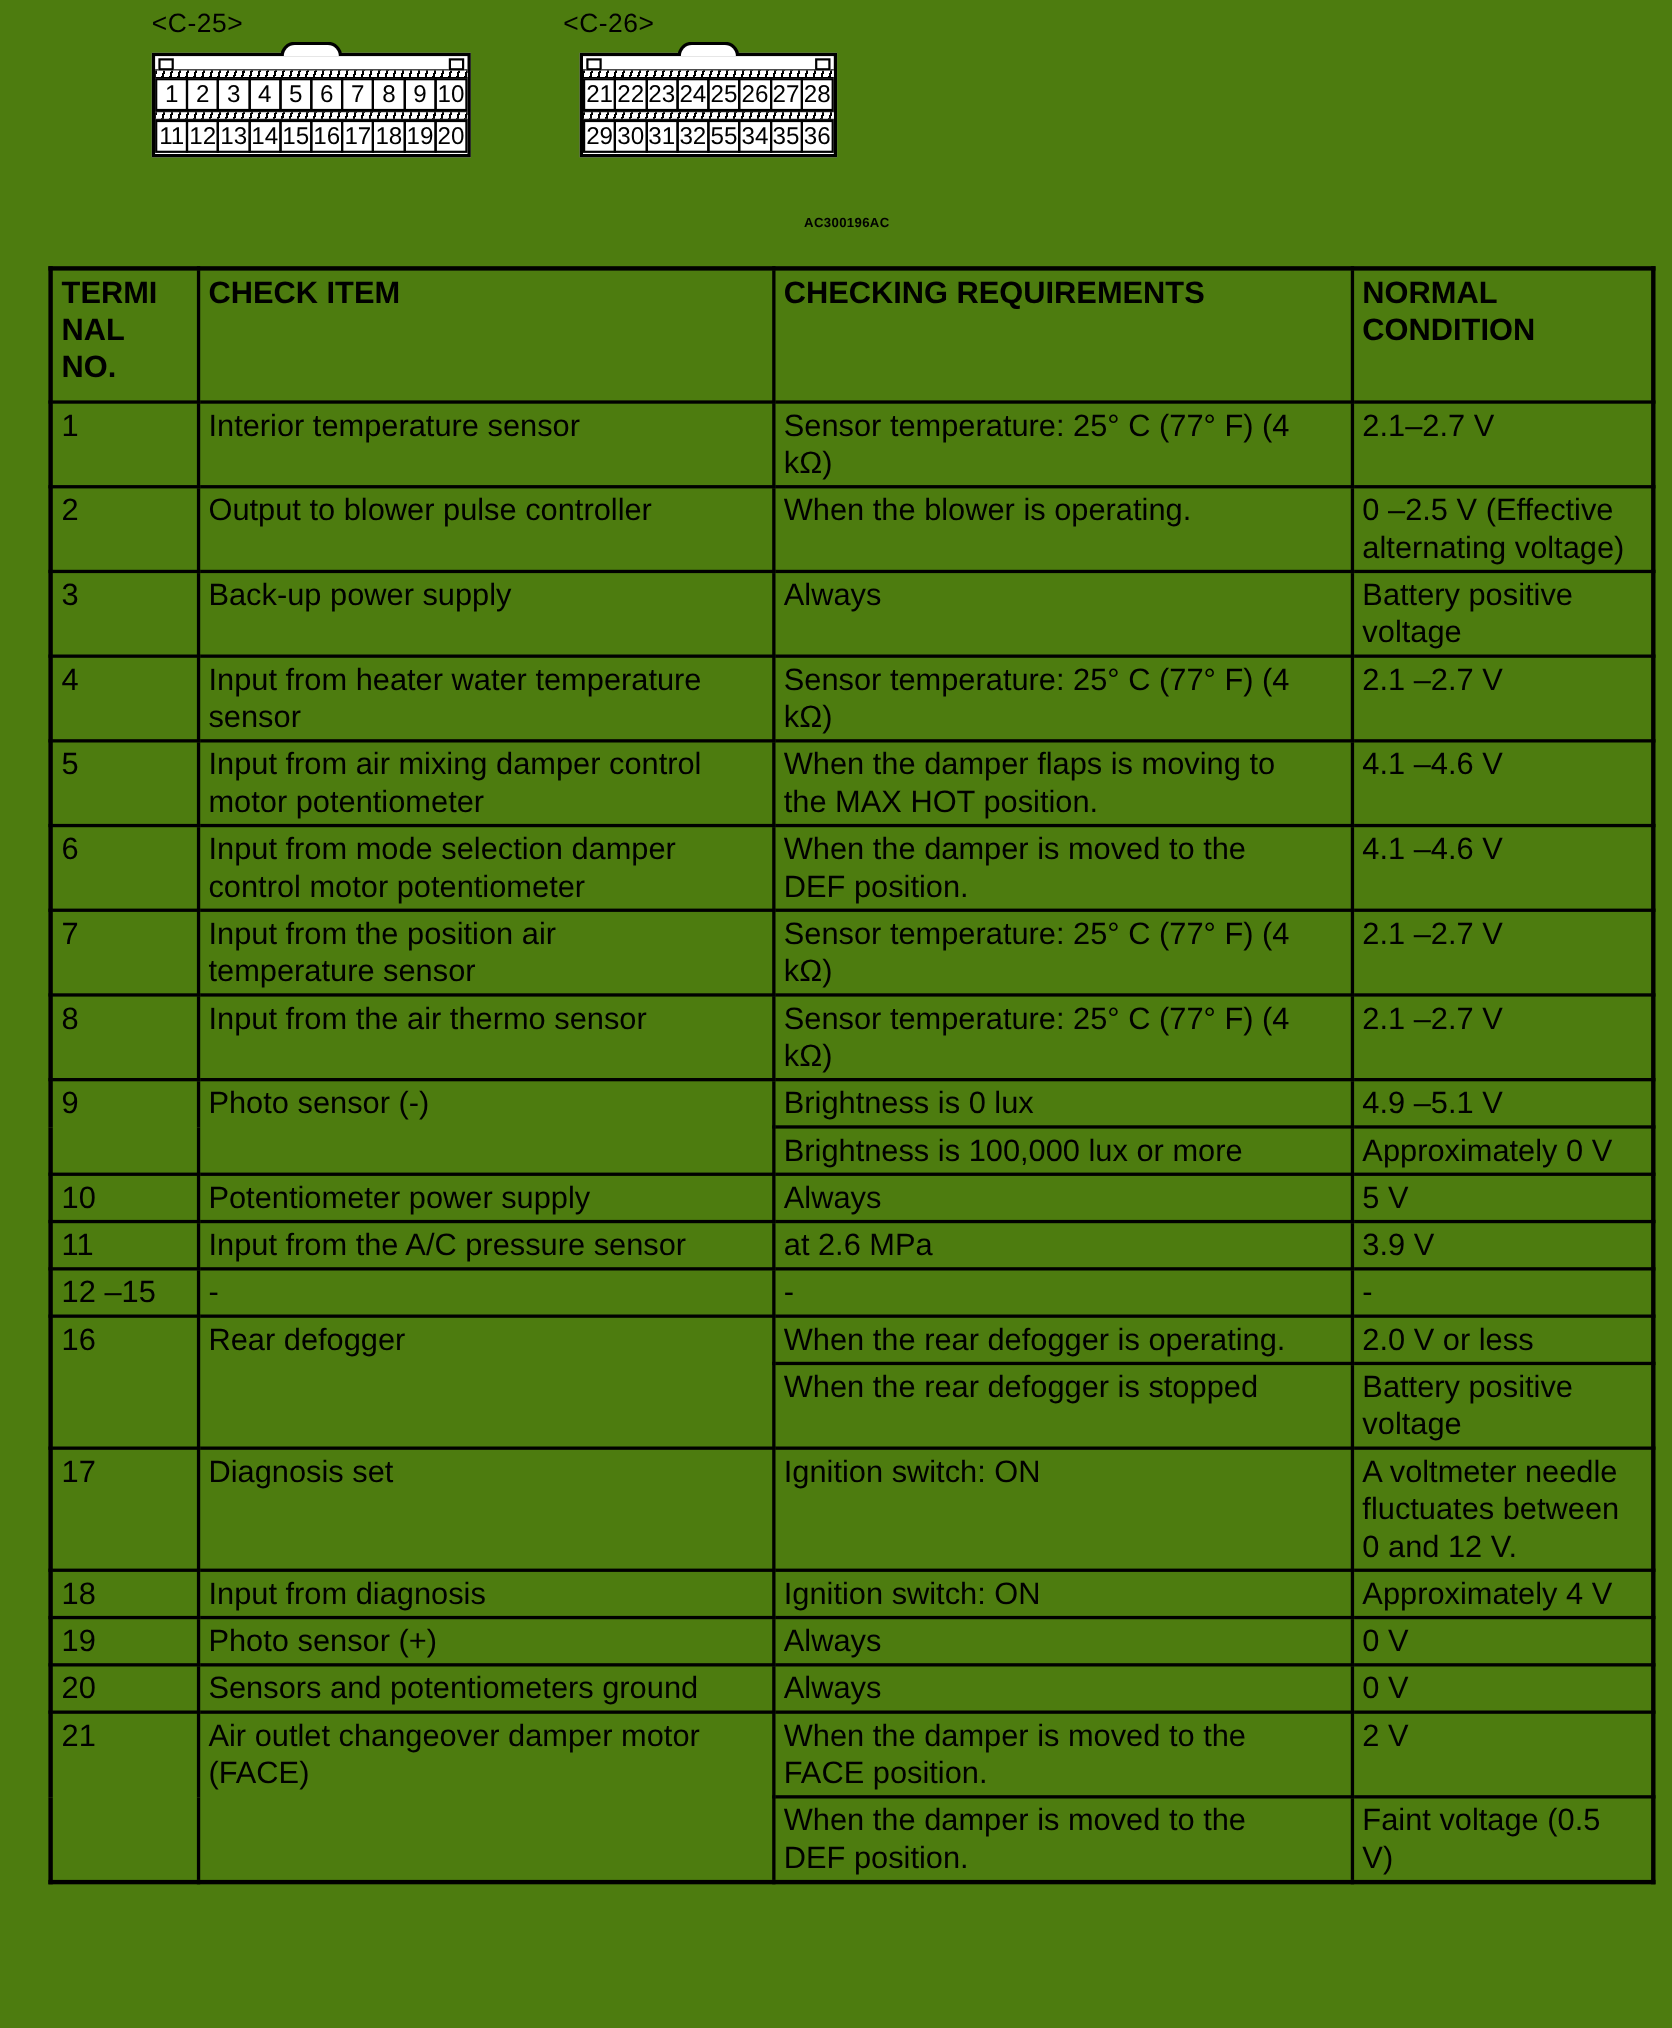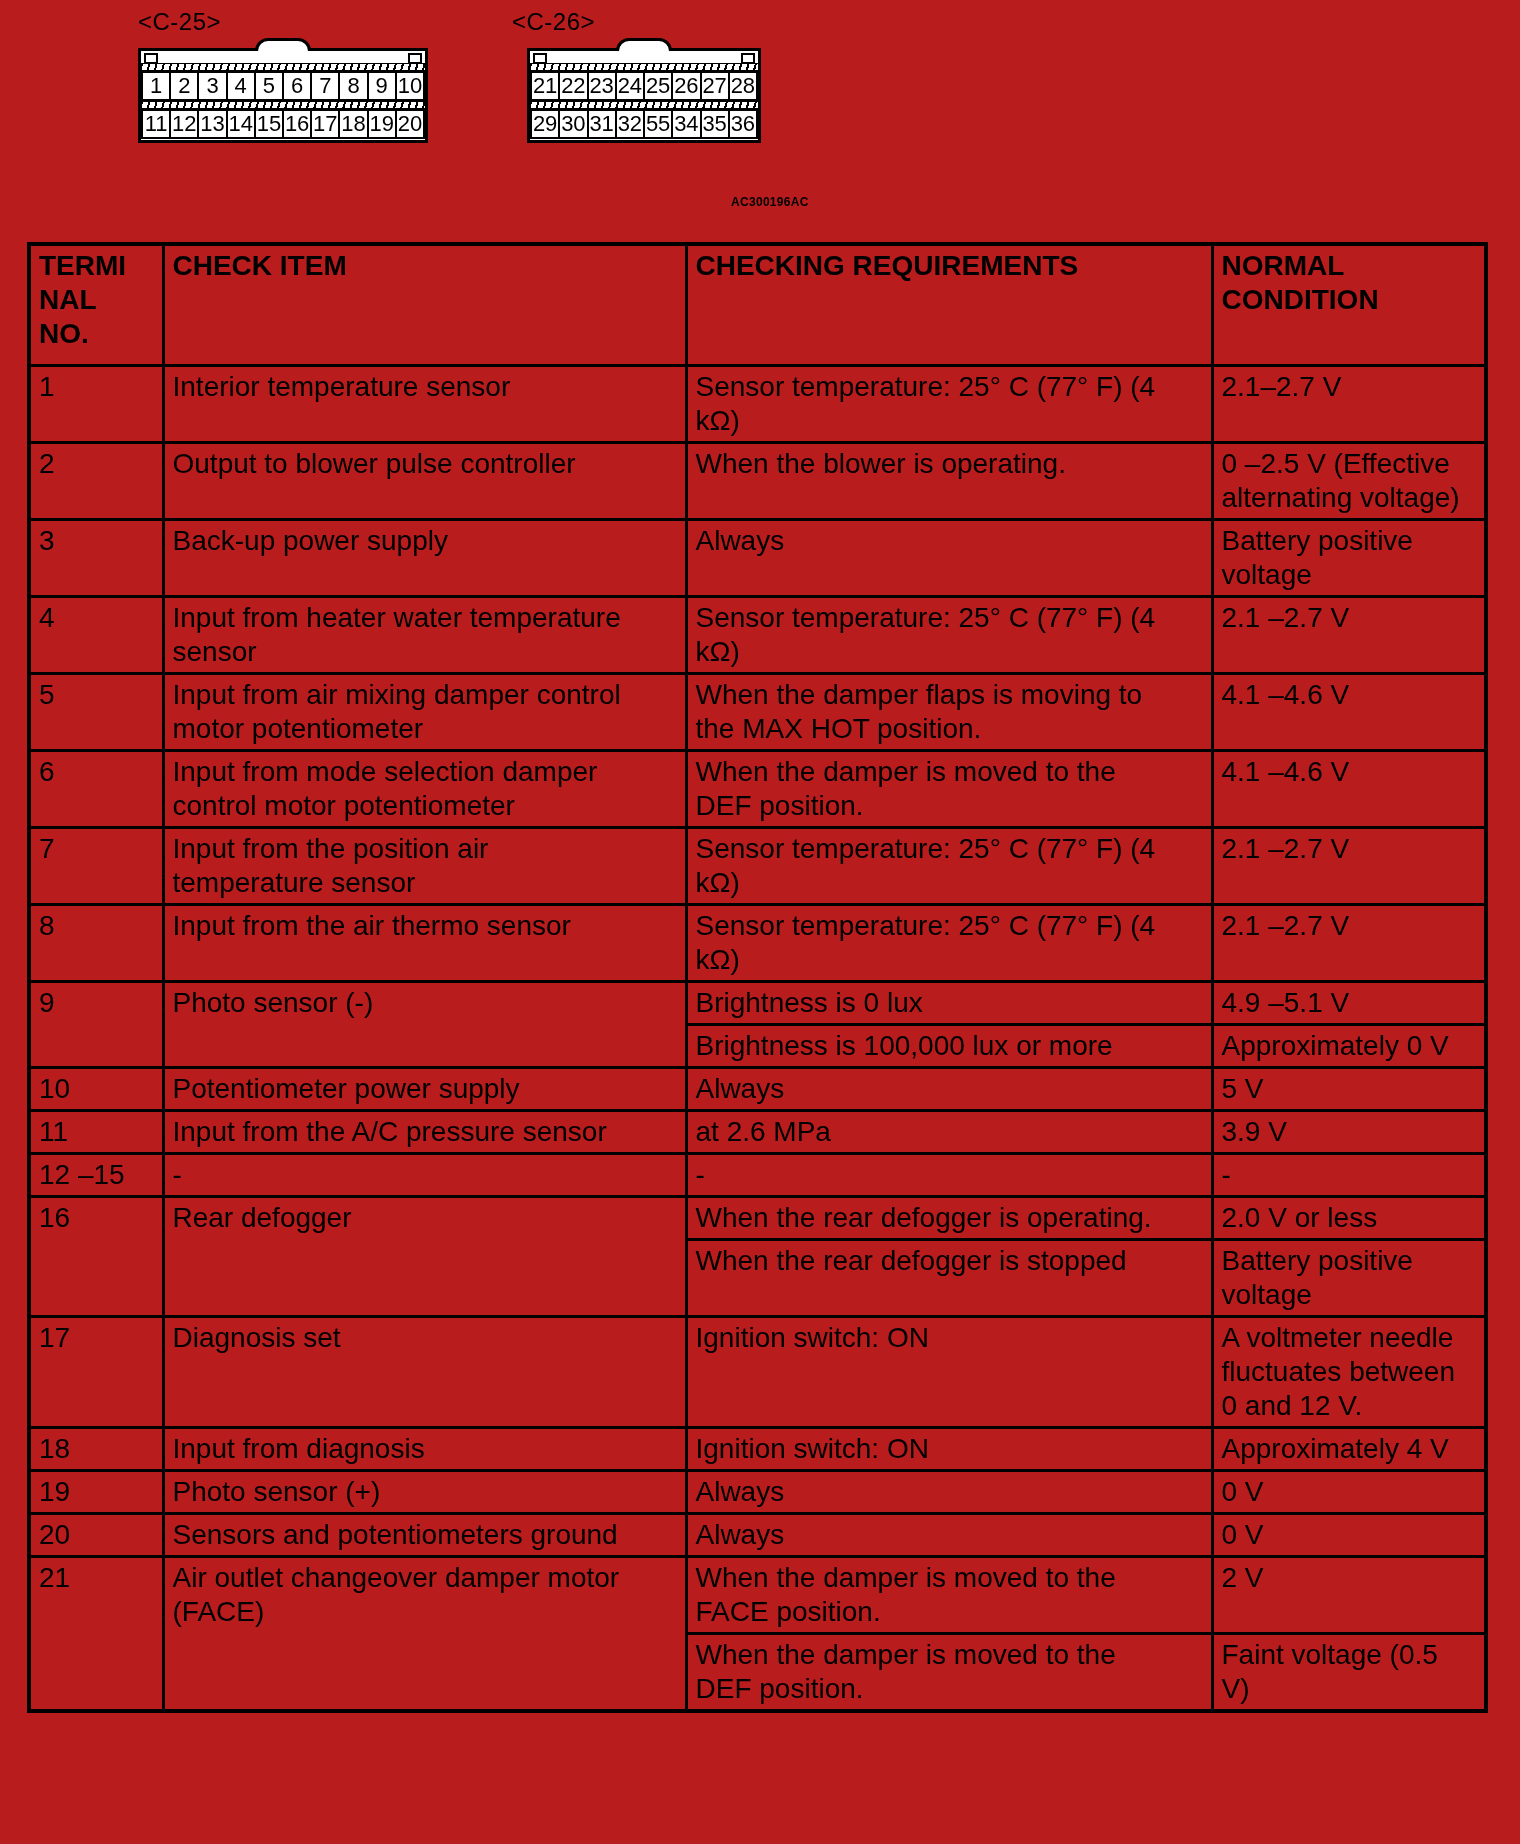--- a/index.html
+++ b/index.html
@@ -3,21 +3,21 @@
 <meta charset="utf-8">
 <style>
   html, body { margin: 0; padding: 0; }
   body {
     width: 1520px; height: 1844px;
     background: #ffffff;
     font-family: "Liberation Sans", sans-serif;
     color: #000000;
     overflow: hidden;
   }
-  .page { position: relative; width: 1520px; height: 1844px; background: #b91c1c; }
+  .page { position: relative; width: 1520px; height: 1844px; background: #4d7c0f; }
 
   
   .conn-label {
     position: absolute;
     font-size: 24px;
     font-weight: 400;
     letter-spacing: 0.5px;
     white-space: nowrap;
   }
   .conn-label-c25 { left: 138px; top: 8px; }
@@ -79,21 +79,21 @@
   
   .figure-code {
     position: absolute;
     left: 731px; top: 195px;
     font-size: 12px;
     font-weight: 700;
     letter-spacing: 0.3px;
   }
 
   
-  .table-wrap { position: absolute; left: 11px; top: 242px; padding-left: 16px; }
+  .table-wrap { position: absolute; left: 28px; top: 242px; padding-left: 16px; }
   table.check-table {
     border-collapse: collapse;
     table-layout: fixed;
     width: 1457px;
     border: 4px solid #000;
     font-size: 28px;
     line-height: 34px;
   }
   .check-table th, .check-table td {
     border: 3px solid #000;

